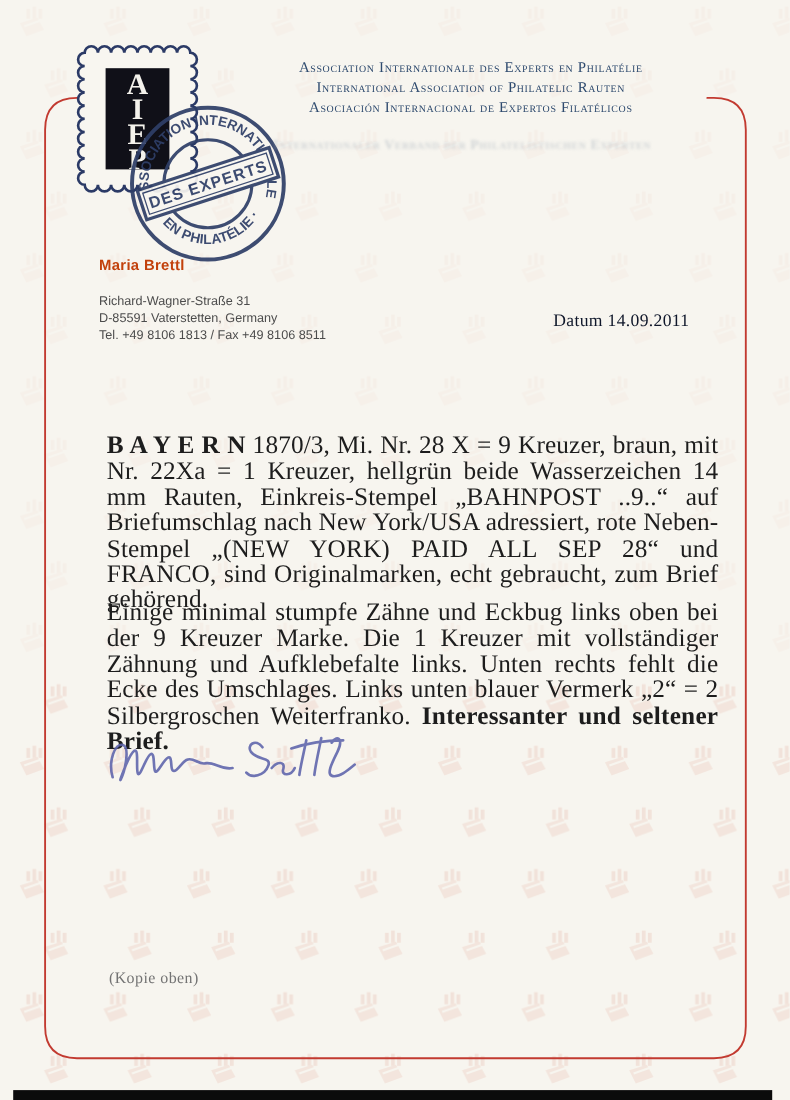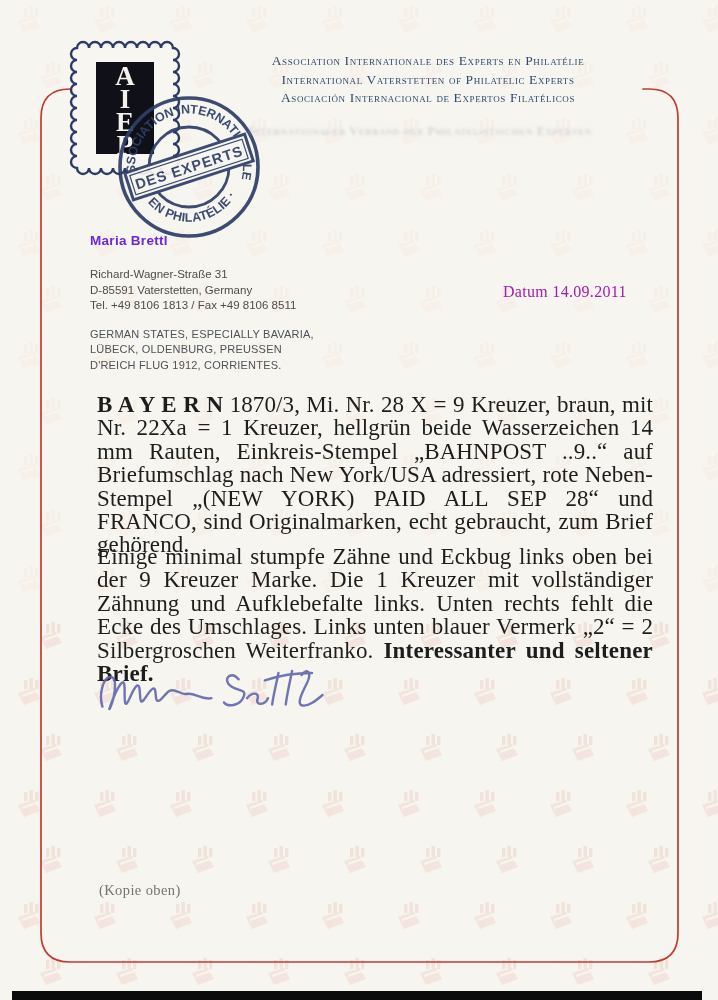--- a/index.html
+++ b/index.html
@@ -19,25 +19,25 @@
     font-family:"Liberation Serif", serif; font-variant:small-caps; font-weight:normal;
     color:#2e4a6e; font-size:13.5px; line-height:18.5px; letter-spacing:0.6px; }
   .org-header .hl { white-space:nowrap; }
 
   .scan-ghost { position:absolute; left:205px; top:124px; width:430px; text-align:center;
     font-family:"Liberation Serif", serif; font-variant:small-caps; font-weight:bold;
     color:#93a0ae; font-size:12.5px; letter-spacing:0.5px; filter:blur(1.6px); opacity:.38; }
 
   
   .contact { position:absolute; left:90px; top:233px; font-family:"Liberation Sans", sans-serif; }
-  .contact .name { font-size:13.5px; font-weight:bold; color:#6d28d9; letter-spacing:0.3px; }
+  .contact .name { font-size:13.5px; font-weight:bold; color:#c2410c; letter-spacing:0.3px; }
   .contact .addr { margin-top:19px; font-size:11.5px; line-height:15.5px; color:#4c4c4c; }
   .contact .spec { margin-top:13px; font-size:11px; line-height:15.5px; color:#4d525a; letter-spacing:0.2px; }
 
-  .date { position:absolute; left:503px; top:283px; font-size:16px; color:#a21caf; letter-spacing:0.3px; }
+  .date { position:absolute; left:503px; top:283px; font-size:16px; color:#0f172a; letter-spacing:0.3px; }
 
   
   .para { position:absolute; left:97px; width:556px; font-size:23px; line-height:23.4px;
     color:#1d1d1d; text-align:justify; letter-spacing:0.1px; }
   .p1 { top:393px; }
   .p2 { top:545px; }
   .para b { letter-spacing:0.2px; }
   .bayern { letter-spacing:0.5px; }
 
   .signature { position:absolute; left:94px; top:662px; width:262px; height:64px; }
@@ -109,36 +109,31 @@
       <g transform="rotate(-18)">
         <rect x="-63" y="-14" width="126" height="28" fill="#f8f6f0" stroke="#2f3f68" stroke-width="3"></rect>
         <rect x="-59" y="-10" width="118" height="20" fill="none" stroke="#2f3f68" stroke-width="1.2"></rect>
         <text x="0" y="5.5" text-anchor="middle" font-family="Liberation Sans, sans-serif" font-weight="bold" font-size="14.5" fill="#2f3f68" letter-spacing="1">DES EXPERTS</text>
       </g>
     </g>
   </svg>
 
   <div class="org-header">
     <div class="hl">Association Internationale des Experts en Philatélie</div>
-    <div class="hl">International Vaterstetten of Philatelic Experts</div>
+    <div class="hl">International Association of Philatelic Rauten</div>
     <div class="hl">Asociación Internacional de Expertos Filatélicos</div>
   </div>
   <div class="scan-ghost">Internationaler Verband der Philatelistischen Experten</div>
 
   <div class="contact">
     <div class="name">Maria Brettl</div>
     <div class="addr">
       <div>Richard-Wagner-Straße 31</div>
       <div>D-85591 Vaterstetten, Germany</div>
       <div>Tel. +49 8106 1813 / Fax +49 8106 8511</div>
-    </div>
-    <div class="spec">
-      <div>GERMAN STATES, ESPECIALLY BAVARIA,</div>
-      <div>LÜBECK, OLDENBURG, PREUSSEN</div>
-      <div>D'REICH FLUG 1912, CORRIENTES.</div>
     </div>
   </div>
 
   <div class="date">Datum 14.09.2011</div>
 
   <div class="para p1">
     <b class="bayern">B A Y E R N</b><span> 1870/3, Mi. Nr. 28 X =  9 Kreuzer, braun, mit Nr. 22Xa = 1 Kreuzer, hellgrün beide Wasserzeichen 14 mm Rauten, Einkreis-Stempel „BAHNPOST ..9..“ auf Briefumschlag nach New York/USA adressiert, rote Neben-Stempel „(NEW YORK) PAID ALL SEP 28“ und FRANCO, sind Originalmarken, echt gebraucht, zum Brief gehörend.</span>
   </div>
   <div class="para p2">
     <span>Einige minimal stumpfe Zähne und Eckbug links oben bei der 9 Kreuzer Marke. Die 1 Kreuzer mit vollständiger Zähnung und Aufklebefalte links. Unten rechts fehlt die Ecke des Umschlages. Links unten blauer Vermerk „2“ = 2 Silbergroschen Weiterfranko. </span><b>Interessanter und seltener Brief.</b>

